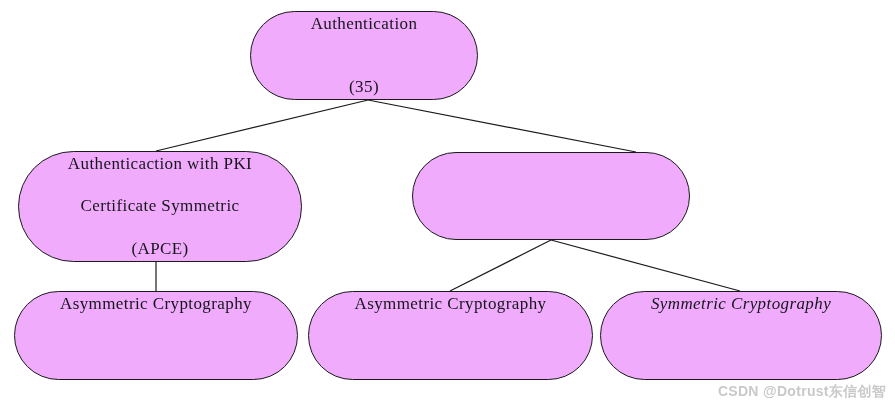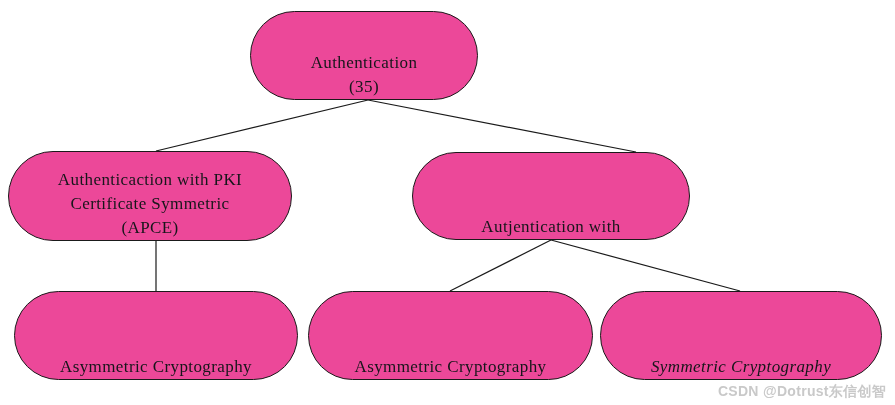--- a/index.html
+++ b/index.html
@@ -23,25 +23,25 @@
     top: 0;
     width: 895px;
     height: 405px;
     pointer-events: none;
   }
   .node {
     position: absolute;
     box-sizing: border-box;
     border: 1px solid #1a1a1a;
     border-radius: 999px;
-    background: #ec4899;
+    background: #f0abfc;
     display: flex;
     flex-direction: column;
     align-items: center;
-    justify-content: flex-end;
+    justify-content: space-between;
     text-align: center;
     color: #16161a;
     font-size: 17px;
     line-height: 1.42;
     letter-spacing: 0.4px;
     z-index: 2;
   }
   .node .line {
     display: block;
     white-space: nowrap;
@@ -71,27 +71,26 @@
         <polyline points="156,240 156,291"></polyline>
         <polyline points="551,240 450,291"></polyline>
         <polyline points="551,240 740,291"></polyline>
       </g>
   </svg>
 
   <div class="node" style="left: 250px; top: 11px; width: 228px; height: 89px; border-color: rgb(26, 26, 26); color: rgb(22, 22, 26);">
       <span class="line">Authentication</span>
       <span class="line">(35)</span>
     </div>
-  <div class="node" style="left: 8px; top: 151px; width: 284px; height: 90px; border-color: rgb(26, 26, 26); color: rgb(22, 22, 26);">
+  <div class="node" style="left: 18px; top: 151px; width: 284px; height: 111px; border-color: rgb(26, 26, 26); color: rgb(22, 22, 26);">
       <span class="line">Authenticaction with PKI</span>
       <span class="line">Certificate Symmetric</span>
       <span class="line">(APCE)</span>
     </div>
   <div class="node" style="left: 412px; top: 152px; width: 278px; height: 88px; border-color: rgb(26, 26, 26); color: rgb(22, 22, 26);">
-      <span class="line">Autjentication with</span>
     </div>
   <div class="node" style="left: 14px; top: 291px; width: 284px; height: 89px; border-color: rgb(26, 26, 26); color: rgb(22, 22, 26);">
       <span class="line">Asymmetric Cryptography</span>
     </div>
   <div class="node" style="left: 308px; top: 291px; width: 285px; height: 89px; border-color: rgb(26, 26, 26); color: rgb(22, 22, 26);">
       <span class="line">Asymmetric Cryptography</span>
     </div>
   <div class="node" style="left: 600px; top: 291px; width: 282px; height: 89px; border-color: rgb(26, 26, 26); color: rgb(22, 22, 26); font-style: italic;">
       <span class="line">Symmetric Cryptography</span>
     </div>

